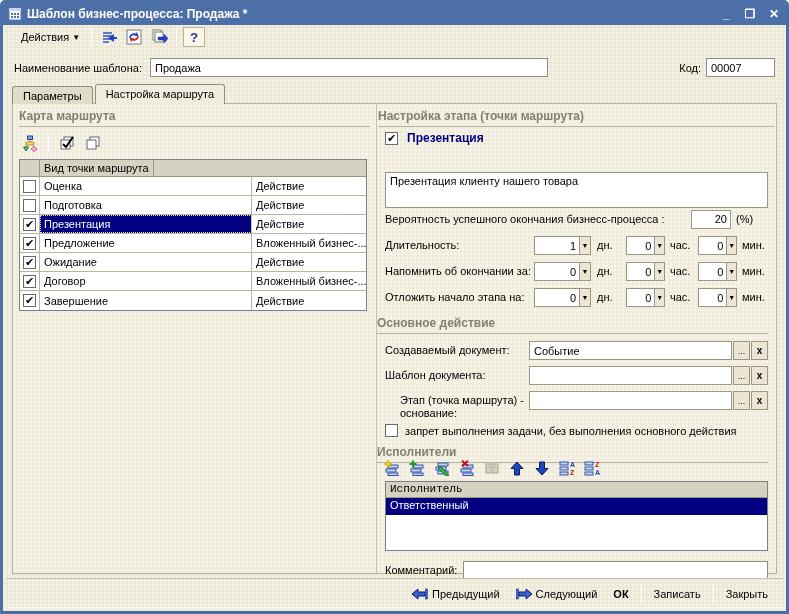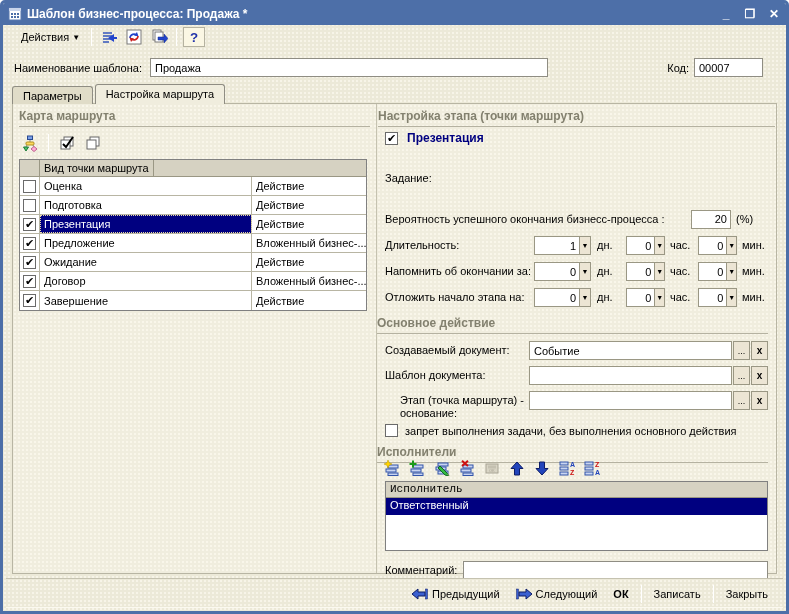--- a/index.html
+++ b/index.html
@@ -19,21 +19,21 @@
   .wctl { color:#fff; display:flex; gap:10px; font-size:12px; font-weight:bold; align-items:center; }
   .wctl span { cursor:default; width:14px; text-align:center; }
   
   .toolbar { height:24px; display:flex; align-items:center; padding:0 13px; gap:3px; }
   .tbtn { display:flex; align-items:center; gap:3px; padding:2px 4px; border:1px solid transparent; background:transparent; font-size:11px; font-family:inherit; }
   .tsep { width:1px; height:18px; background:#c9c5b2; border-right:1px solid #fff; margin:0 3px; }
   .caret { font-size:8px; }
   .iconbtn { width:22px; height:20px; display:flex; align-items:center; justify-content:center; border:1px solid transparent; background:transparent; }
   
   .bodyarea { position:absolute; top:49px; left:3px; right:3px; bottom:3px; }
-  .name-row { position:absolute; top:6px; left:8px; right:20px; display:flex; align-items:center; }
+  .name-row { position:absolute; top:6px; left:8px; right:8px; display:flex; align-items:center; }
   .lbl { white-space:nowrap; }
   .fld { height:19px; border:1px solid #8f8d83; background:#fff; font-family:inherit; font-size:11px; padding:1px 4px; }
   .name-row .namefld { width:398px; margin-left:8px; }
   .name-row .spacer { flex:1; }
   .name-row .codefld { width:69px; margin-left:5px; }
   
   .tabs { position:absolute; top:32px; left:6px; display:flex; align-items:flex-end; height:20px; z-index:2; }
   .tab { border:1px solid #8f8d83; border-bottom:none; border-radius:3px 3px 0 0; padding:3px 10px 2px; background:#e0dcc8; margin-right:2px; height:18px; }
   .tab.active { background:#f0edde; height:20px; font-weight:normal; position:relative; }
   .tab.active::after { content:""; position:absolute; left:1px; right:1px; bottom:-1px; height:2px; background:#f0edde; }
@@ -270,20 +270,21 @@
         <div class="gcaption">Настройка этапа (точки маршрута)</div>
 
         <div class="abs" style="top:27px; left:8px; display:flex; align-items:center; gap:9px;">
           <span class="cb state-on"></span>
           <span class="stage-title">Презентация</span>
         </div>
 
         <div class="abs" style="top:68px; left:8px;">
           <span class="lbl">Задание:</span>
         </div>
+        <textarea class="task-area abs" style="top: 68px; left: 8px;">Презентация клиенту нашего товара</textarea>
 
         <div class="abs" style="top:109px; left:8px; display:flex; align-items:center; width:383px;">
           <span class="lbl">Вероятность успешного окончания бизнесс-процесса :</span>
           <input class="numfld" style="position: absolute; left: 306px; width: 40px;" value="20">
           <span class="lbl" style="position:absolute; left:351px;">(%)</span>
         </div>
 
         <div class="abs" style="top:132px; left:8px; width:383px; height:19px;">
           <span class="lbl" style="position:absolute; top:3px;">Длительность:</span>
           <span class="spin" style="position:absolute; left:149px; width:57px;">

